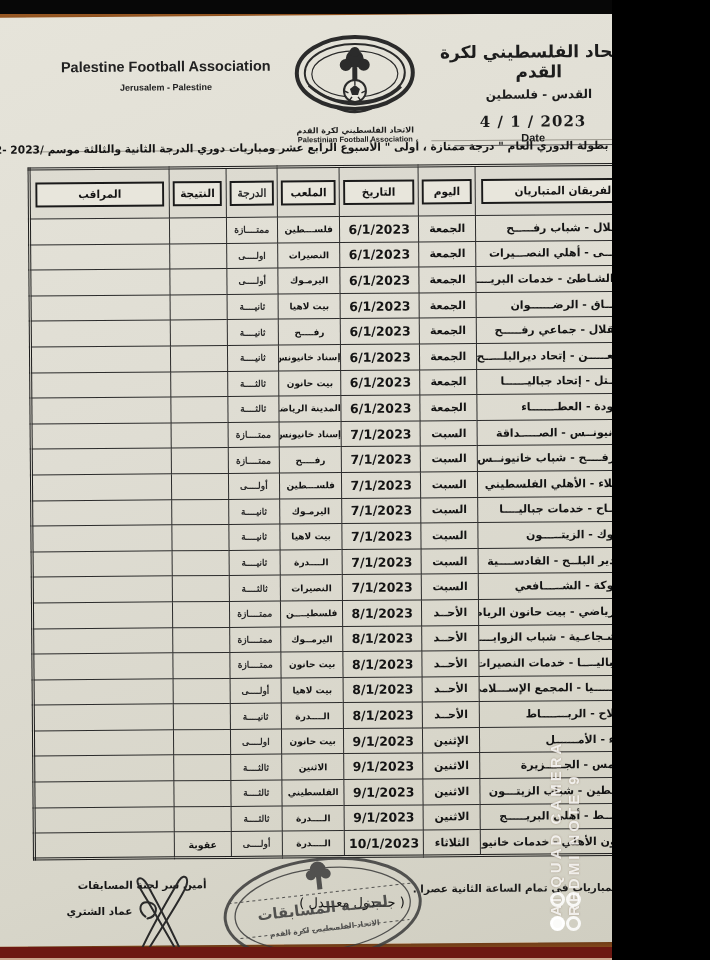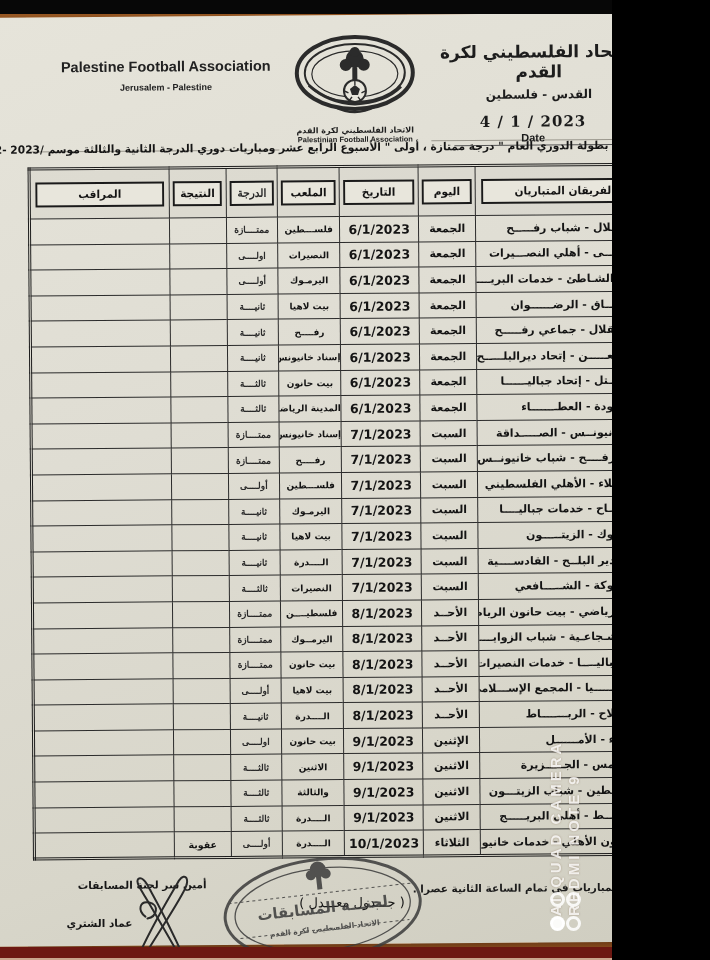--- a/index.html
+++ b/index.html
@@ -56,21 +56,21 @@
   .col-stadium { width:62px; font-size:9px; }
   .col-division { width:51px; font-size:9px; color:#2a2a2a;font-family:Liberation Serif, serif; }
   .col-result { width:56px; font-size:9.5px;margin-left:20px; }
   .col-observer { width:139px; }
 
   
   .foot-note-right { position:absolute; top:868px; right:58px; direction:rtl; font-size:10.5px; font-weight:bold; color:#1d1d1d; }
   .foot-center { position:absolute; top:880px; left:300px; direction:rtl; font-size:13px; font-weight:normal; color:#161616; letter-spacing:1px; }
   .foot-sig { position:absolute; top:862px; left:48px; width:190px; text-align:center; direction:rtl; color:#161616; }
   .foot-sig .t { font-size:10.5px; font-weight:bold; }
-  .foot-sig .n { font-size:10.5px; font-weight:bold; margin-top:26px; margin-right:86px; }
+  .foot-sig .n { font-size:10.5px; font-weight:bold; margin-top:14px; margin-right:86px; }
   .sig-svg { position:absolute; top:856px; left:118px; z-index:3; }
   .stamp-svg { position:absolute; top:836px; left:218px; z-index:3; opacity:.85; }
 
   
   .wm { position:absolute; top:688px; right:30px; height:228px; display:flex; gap:1px; z-index:6; }
   .wm span { writing-mode:vertical-rl; transform:rotate(180deg); color:rgba(255,255,255,.82);
              font-size:15px; font-weight:bold; letter-spacing:3px; font-family:"Liberation Sans",sans-serif;
              text-shadow:0 0 2px rgba(120,90,60,.5); }
   .cam-logo { position:absolute; bottom:22px; right:28px; width:34px; height:46px; z-index:6; }
   .cam-logo i { position:absolute; width:15px; height:15px; border:3px solid rgba(255,255,255,.85); border-radius:50%; }
@@ -385,21 +385,21 @@
               <td class="col-stadium">الاثنين</td>
               <td class="col-division">ثالثــــة</td>
               <td class="col-result"></td>
               <td class="col-observer"></td>
             </tr>
             <tr>
               <td class="col-no">23</td>
               <td class="col-teams">فلســــــطين - شباب الزيتـــون</td>
               <td class="col-day">الاثنين</td>
               <td class="col-date">9/1/2023</td>
-              <td class="col-stadium">والثالثة</td>
+              <td class="col-stadium">الفلسطيني</td>
               <td class="col-division">ثالثــــة</td>
               <td class="col-result"></td>
               <td class="col-observer"></td>
             </tr>
             <tr>
               <td class="col-no">24</td>
               <td class="col-teams">الـرابـــــــط - أهلي البريـــــج</td>
               <td class="col-day">الاثنين</td>
               <td class="col-date">9/1/2023</td>
               <td class="col-stadium">الــــدرة</td>

